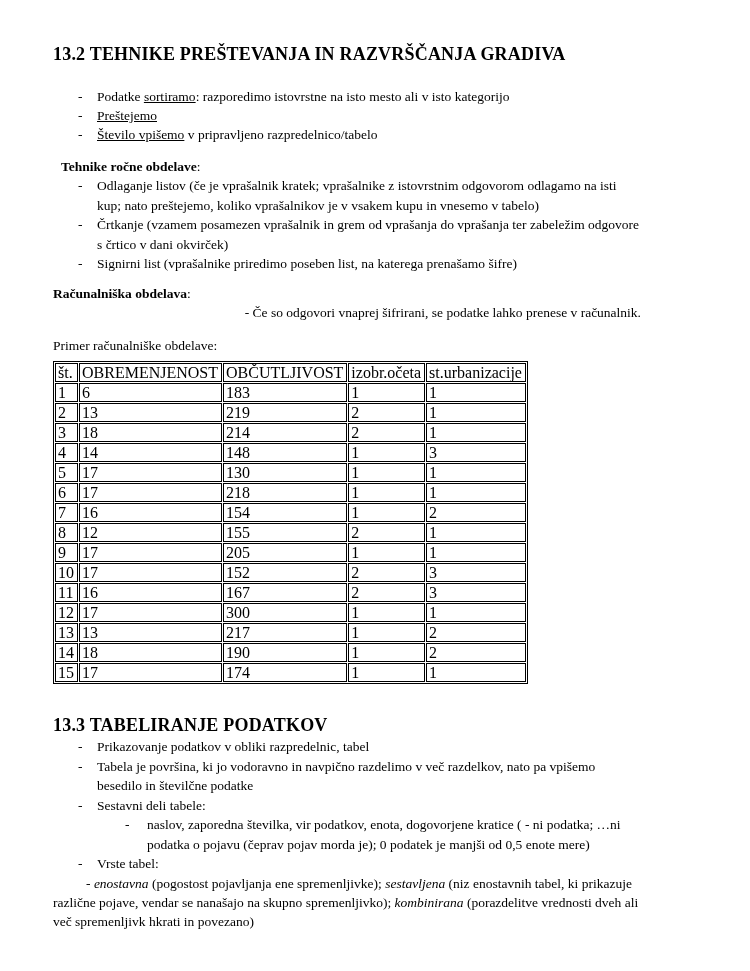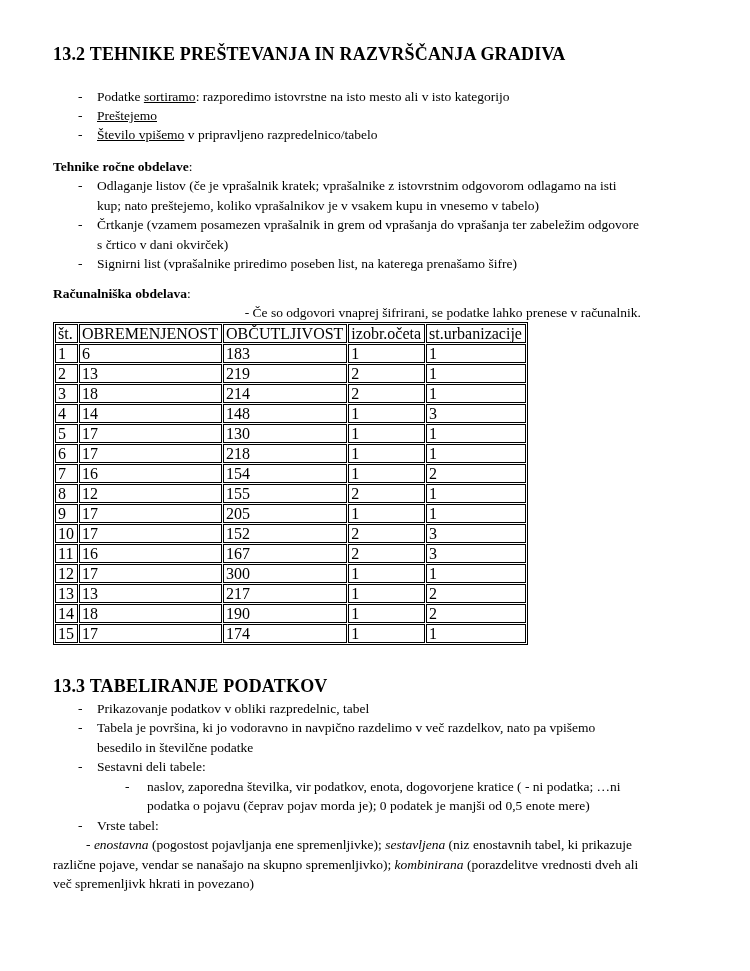--- a/index.html
+++ b/index.html
@@ -10,21 +10,21 @@
     font-family:"Liberation Serif", serif;
     font-size:13.5px; line-height:1.44;
     overflow:hidden;
   }
   .h1 { font-size:18px; font-weight:bold; line-height:1.2; margin:0 0 21px 0; letter-spacing:0.2px; }
   .h1.second { margin:31px 0 1px 0; }
   .li { display:flex; align-items:flex-start; }
   .li .dash { flex:none; width:19px; margin-left:25px; }
   .li.l2 .dash { flex:none; width:22px; margin-left:72px; }
   .li .txt { flex:1; min-width:0; }
-  .plabel { margin:12px 0 0 0; }
+  .plabel { margin:12px 0 0 8px; }
   .plabel.second { margin:10px 0 0 0; }
   .b { font-weight:bold; }
   .u { text-decoration:underline; }
   .plain { margin:0;text-align:right; }
   .caption { margin:14px 0 5px 0; }
   table.dtable {
     border-collapse:separate; border-spacing:1px;
     border:1px solid #000; margin:0;
     font-family:"Liberation Serif", serif; font-size:16px; line-height:15px;
   }
@@ -72,20 +72,21 @@
     </div>
     <div class="li">
       <span class="dash">-</span>
       <div class="txt">Signirni list (vprašalnike priredimo poseben list, na katerega prenašamo šifre)</div>
     </div>
   </div>
 
   <p class="plabel second"><span class="b">Računalniška obdelava</span><span>:</span></p>
   <p class="plain">- Če so odgovori vnaprej šifrirani, se podatke lahko prenese v računalnik.</p>
 
+  <p class="caption">Primer računalniške obdelave:</p>
 
   <table class="dtable">
     <tbody>
       <tr>
           <td>št.</td>
           <td>OBREMENJENOST</td>
           <td>OBČUTLJIVOST</td>
           <td>izobr.očeta</td>
           <td>st.urbanizacije</td>
         </tr>

